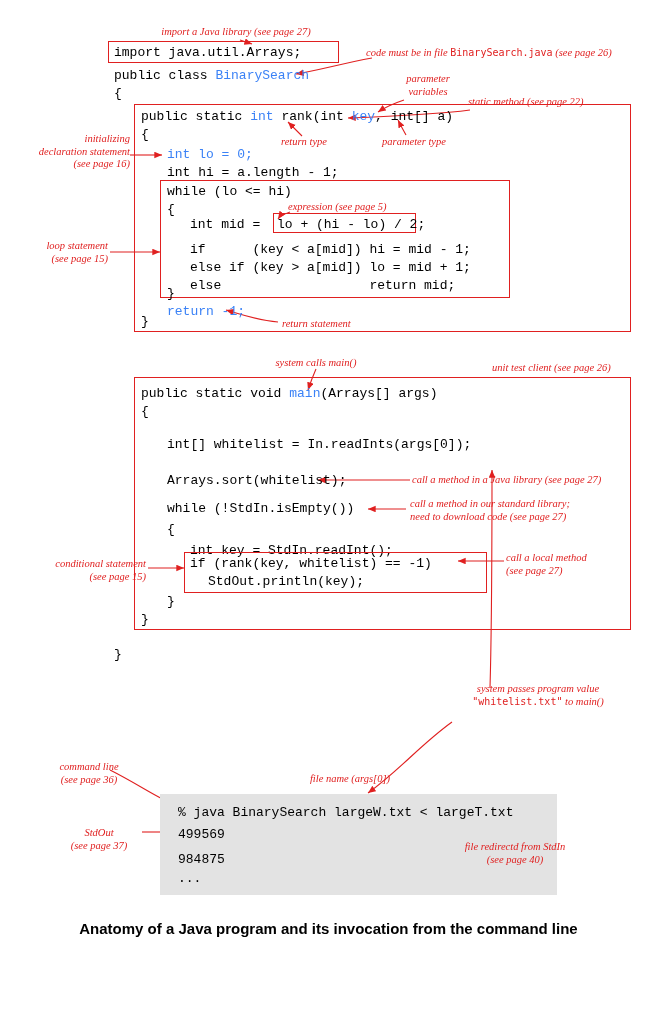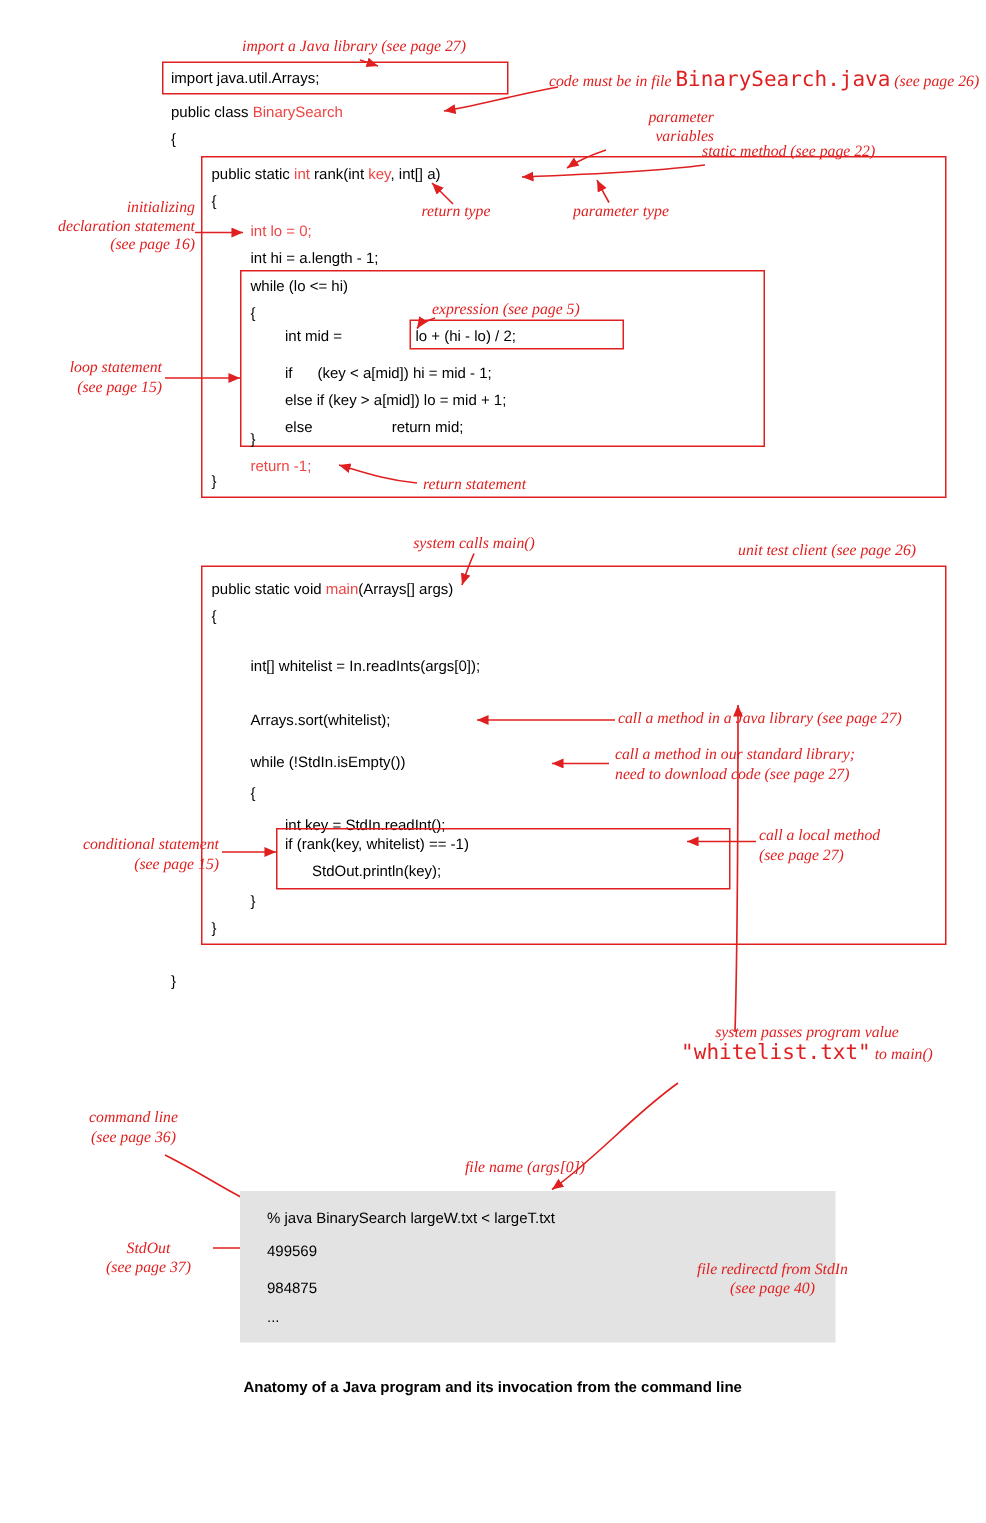--- a/index.html
+++ b/index.html
@@ -15,43 +15,43 @@
     color: #000000;
     overflow: hidden;
   }
   .stage {
     position: absolute;
     left: 0; top: 0;
     width: 657px;
     height: 1015px;
   }
   .code {
-    font-family: Liberation Sans, sans-serif;
-    font-size: 10px;
+    font-family: Liberation Mono, monospace;
+    font-size: 13px;
     line-height: 18.6px;
     white-space: pre;
     color: #000000;
   }
   .ann {
     position: absolute;
     font-family: "Liberation Serif", serif;
     font-style: italic;
     font-size: 10.5px;
     line-height: 12.5px;
     color: #e02020;
     white-space: pre;
   }
   .ann.c { text-align: center; }
   .ann.r { text-align: right; }
   .mono-in-ann {
     font-family: "DejaVu Sans Mono", monospace;
     font-style: normal;
-    font-size: 14px;
-  }
-  .red { color: #ef4444; }
+    font-size: 10px;
+  }
+  .red { color: #3b82f6; }
   .box {
     position: absolute;
     border: 1px solid #e02020;
     box-sizing: border-box;
   }
   .codeblock {
     position: absolute;
     white-space: pre;
   }
   svg.arrows {
@@ -62,21 +62,21 @@
     pointer-events: none;
   }
   .console {
     position: absolute;
     background: #e3e3e3;
   }
   .caption {
     position: absolute;
     font-family: "Liberation Sans", sans-serif;
     font-weight: bold;
-    font-size: 10px;
+    font-size: 15px;
     text-align: center;
     width: 657px;
     left: 0;
   }
 </style>
 </head>
 <body>
 
 <div class="stage">
 
@@ -135,21 +135,21 @@
   <div class="ann c" style="left:136px; top:26px; width:200px;">import a Java library (see page 27)</div>
 
   <div class="box" style="left:108px; top:41px; width:231px; height:22px;"></div>
   <div class="code codeblock" style="left:114px; top:44px;">import java.util.Arrays;</div>
 
   <div class="ann" style="left:366px; top:47px; width:290px;"><span>code must be in file </span><span class="mono-in-ann">BinarySearch.java</span><span> (see page 26)</span></div>
 
   <div class="code codeblock" style="left:114px; top:67px;"><span>public class </span><span class="red">BinarySearch</span></div>
   <div class="code codeblock" style="left:114px; top:85px;">{</div>
 
-  <div class="ann c" style="left:380px; top:73px; width:96px;text-align:right;">parameter
+  <div class="ann c" style="left:380px; top:73px; width:96px;">parameter
 variables</div>
   <div class="ann" style="left:468px; top:96px; width:180px;">static method (see page 22)</div>
 
   <div class="box" style="left:134px; top:104px; width:497px; height:228px;"></div>
 
   <div class="code codeblock" style="left:141px; top:108px;"><span>public static </span><span class="red">int</span><span> rank(int </span><span class="red">key</span><span>, int[] a)</span></div>
   <div class="code codeblock" style="left:141px; top:126px;">{</div>
 
   <div class="ann c" style="left:266px; top:136px; width:76px;">return type</div>
   <div class="ann c" style="left:370px; top:136px; width:88px;">parameter type</div>
@@ -215,21 +215,21 @@
   <div class="ann r" style="left:10px; top:558px; width:136px;">conditional statement
 (see page 15)</div>
 
   <div class="code codeblock" style="left:167px; top:593px;">}</div>
   <div class="code codeblock" style="left:141px; top:611px;">}</div>
 
   <div class="code codeblock" style="left:114px; top:646px;">}</div>
 
   <div class="ann c" style="left:420px; top:683px; width:236px;"><span>system passes program value</span><br><span class="mono-in-ann">"whitelist.txt"</span><span> to main()</span></div>
 
-  <div class="ann c" style="left:24px; top:740px; width:130px;">command line
+  <div class="ann c" style="left:24px; top:761px; width:130px;">command line
 (see page 36)</div>
   <div class="ann c" style="left:260px; top:773px; width:180px;">file name (args[0])</div>
 
   <div class="console" style="left:160px; top:794px; width:397px; height:101px;"></div>
   <div class="code codeblock" style="left:178px; top:804px;">% java BinarySearch largeW.txt &lt; largeT.txt</div>
   <div class="code codeblock" style="left:178px; top:826px;">499569</div>
   <div class="code codeblock" style="left:178px; top:851px;">984875</div>
   <div class="code codeblock" style="left:178px; top:870px;">...</div>
 
   <div class="ann c" style="left:56px; top:827px; width:86px;">StdOut

